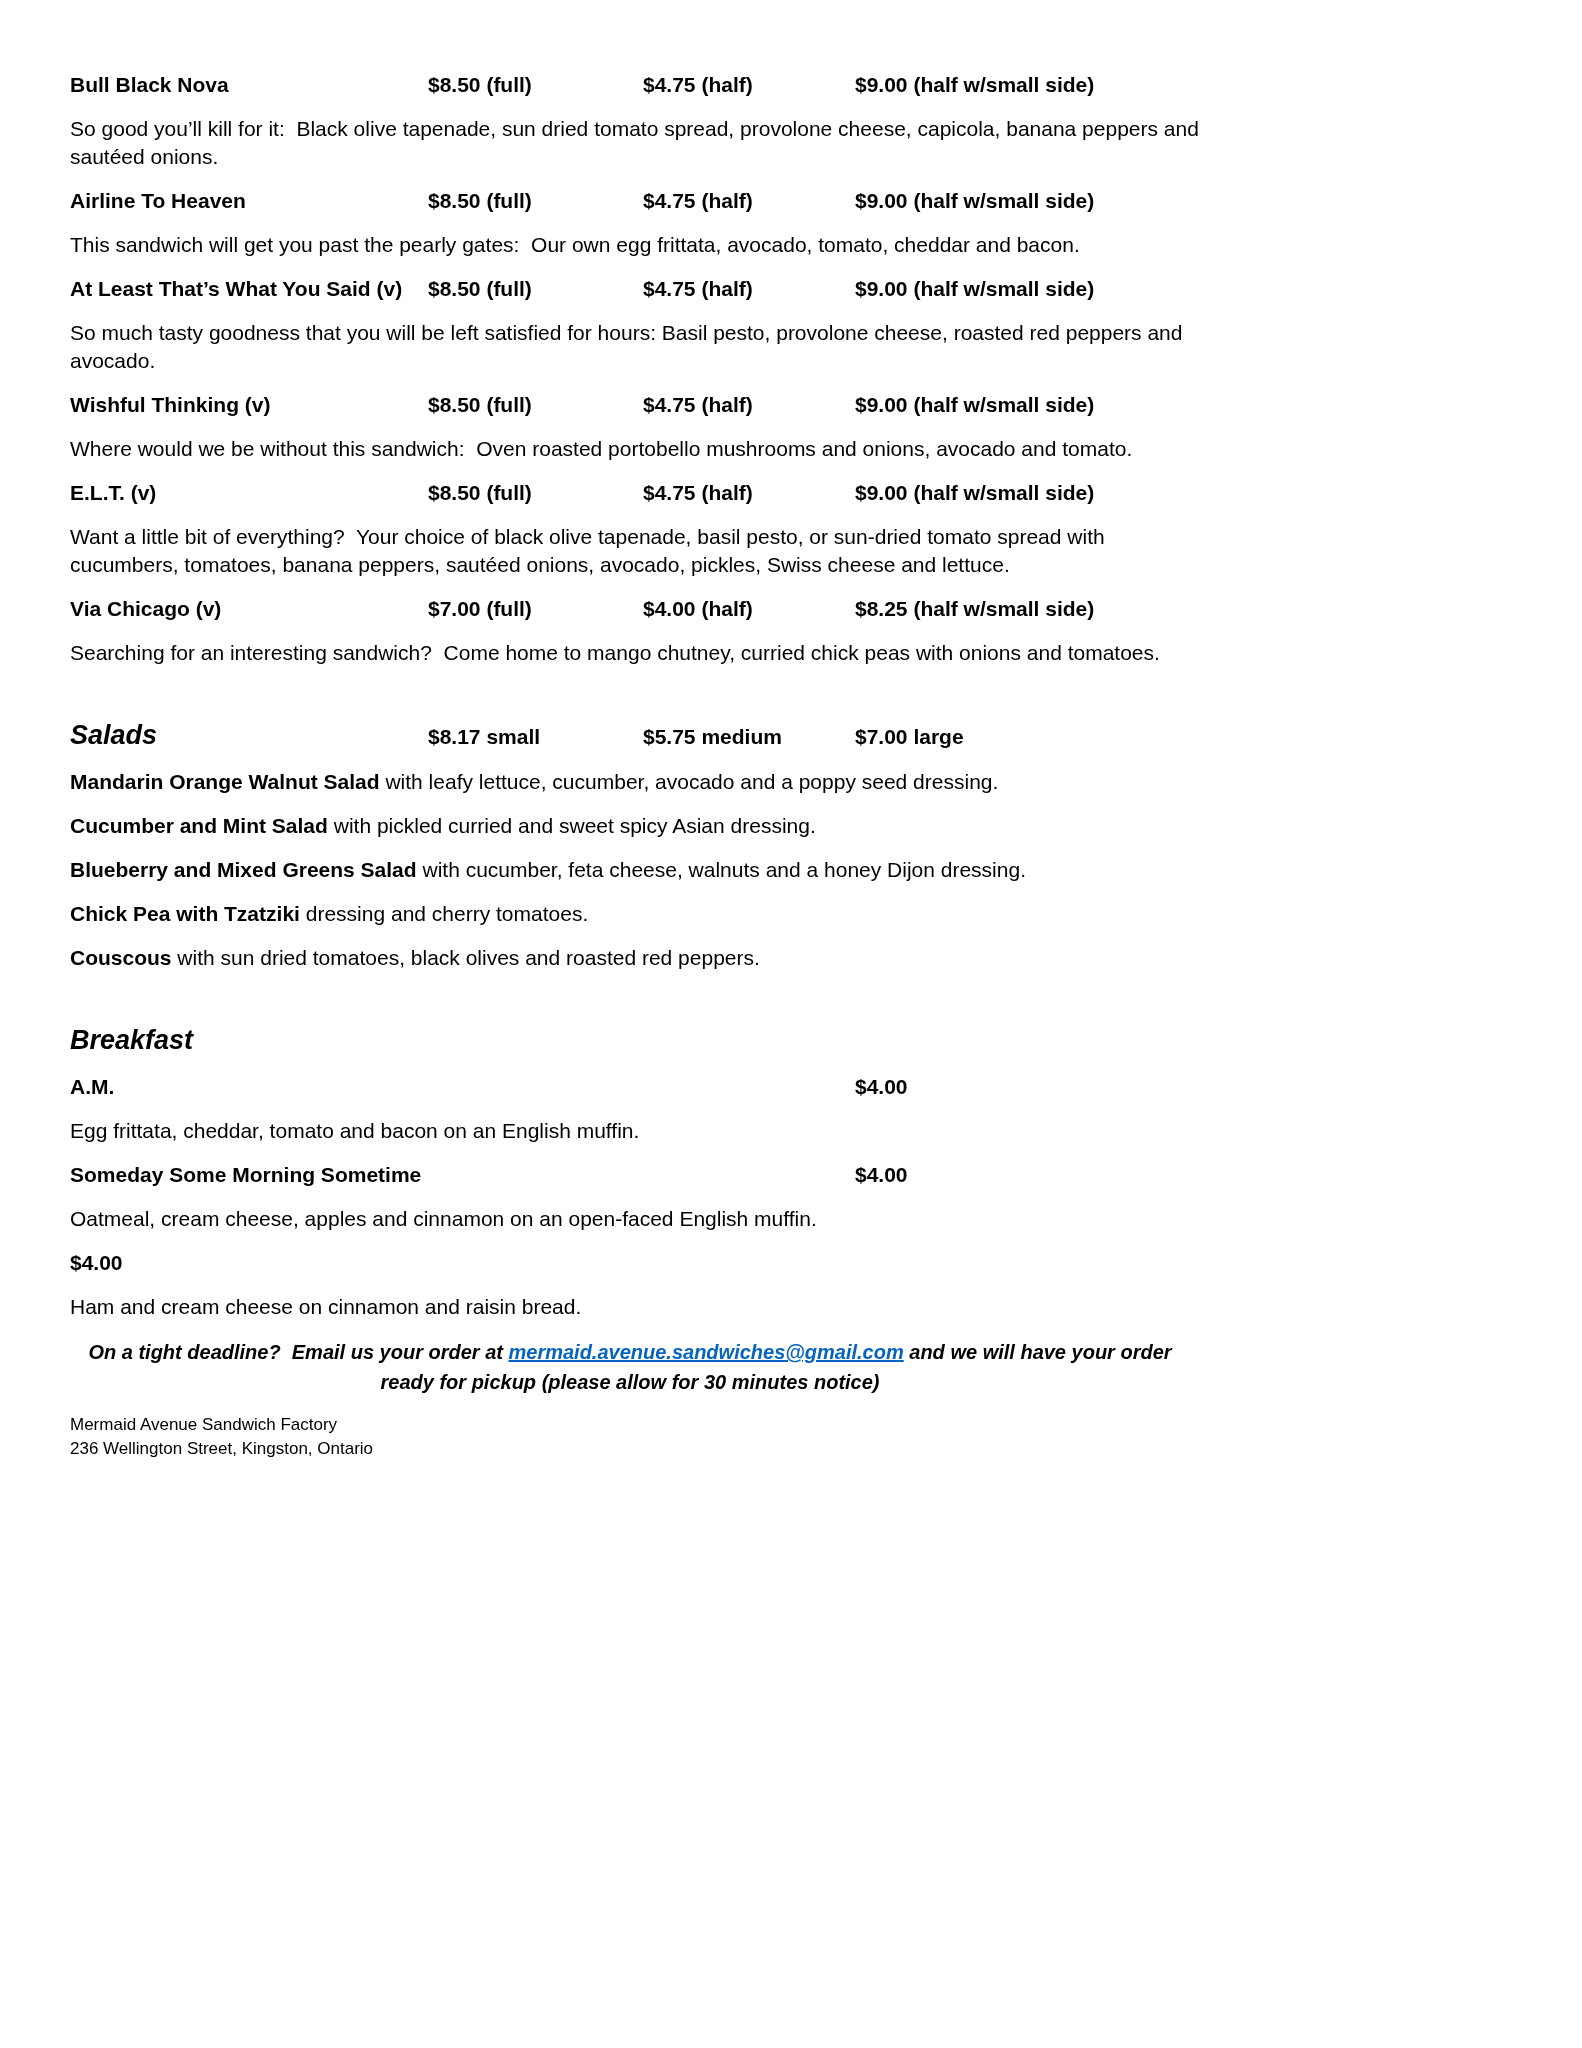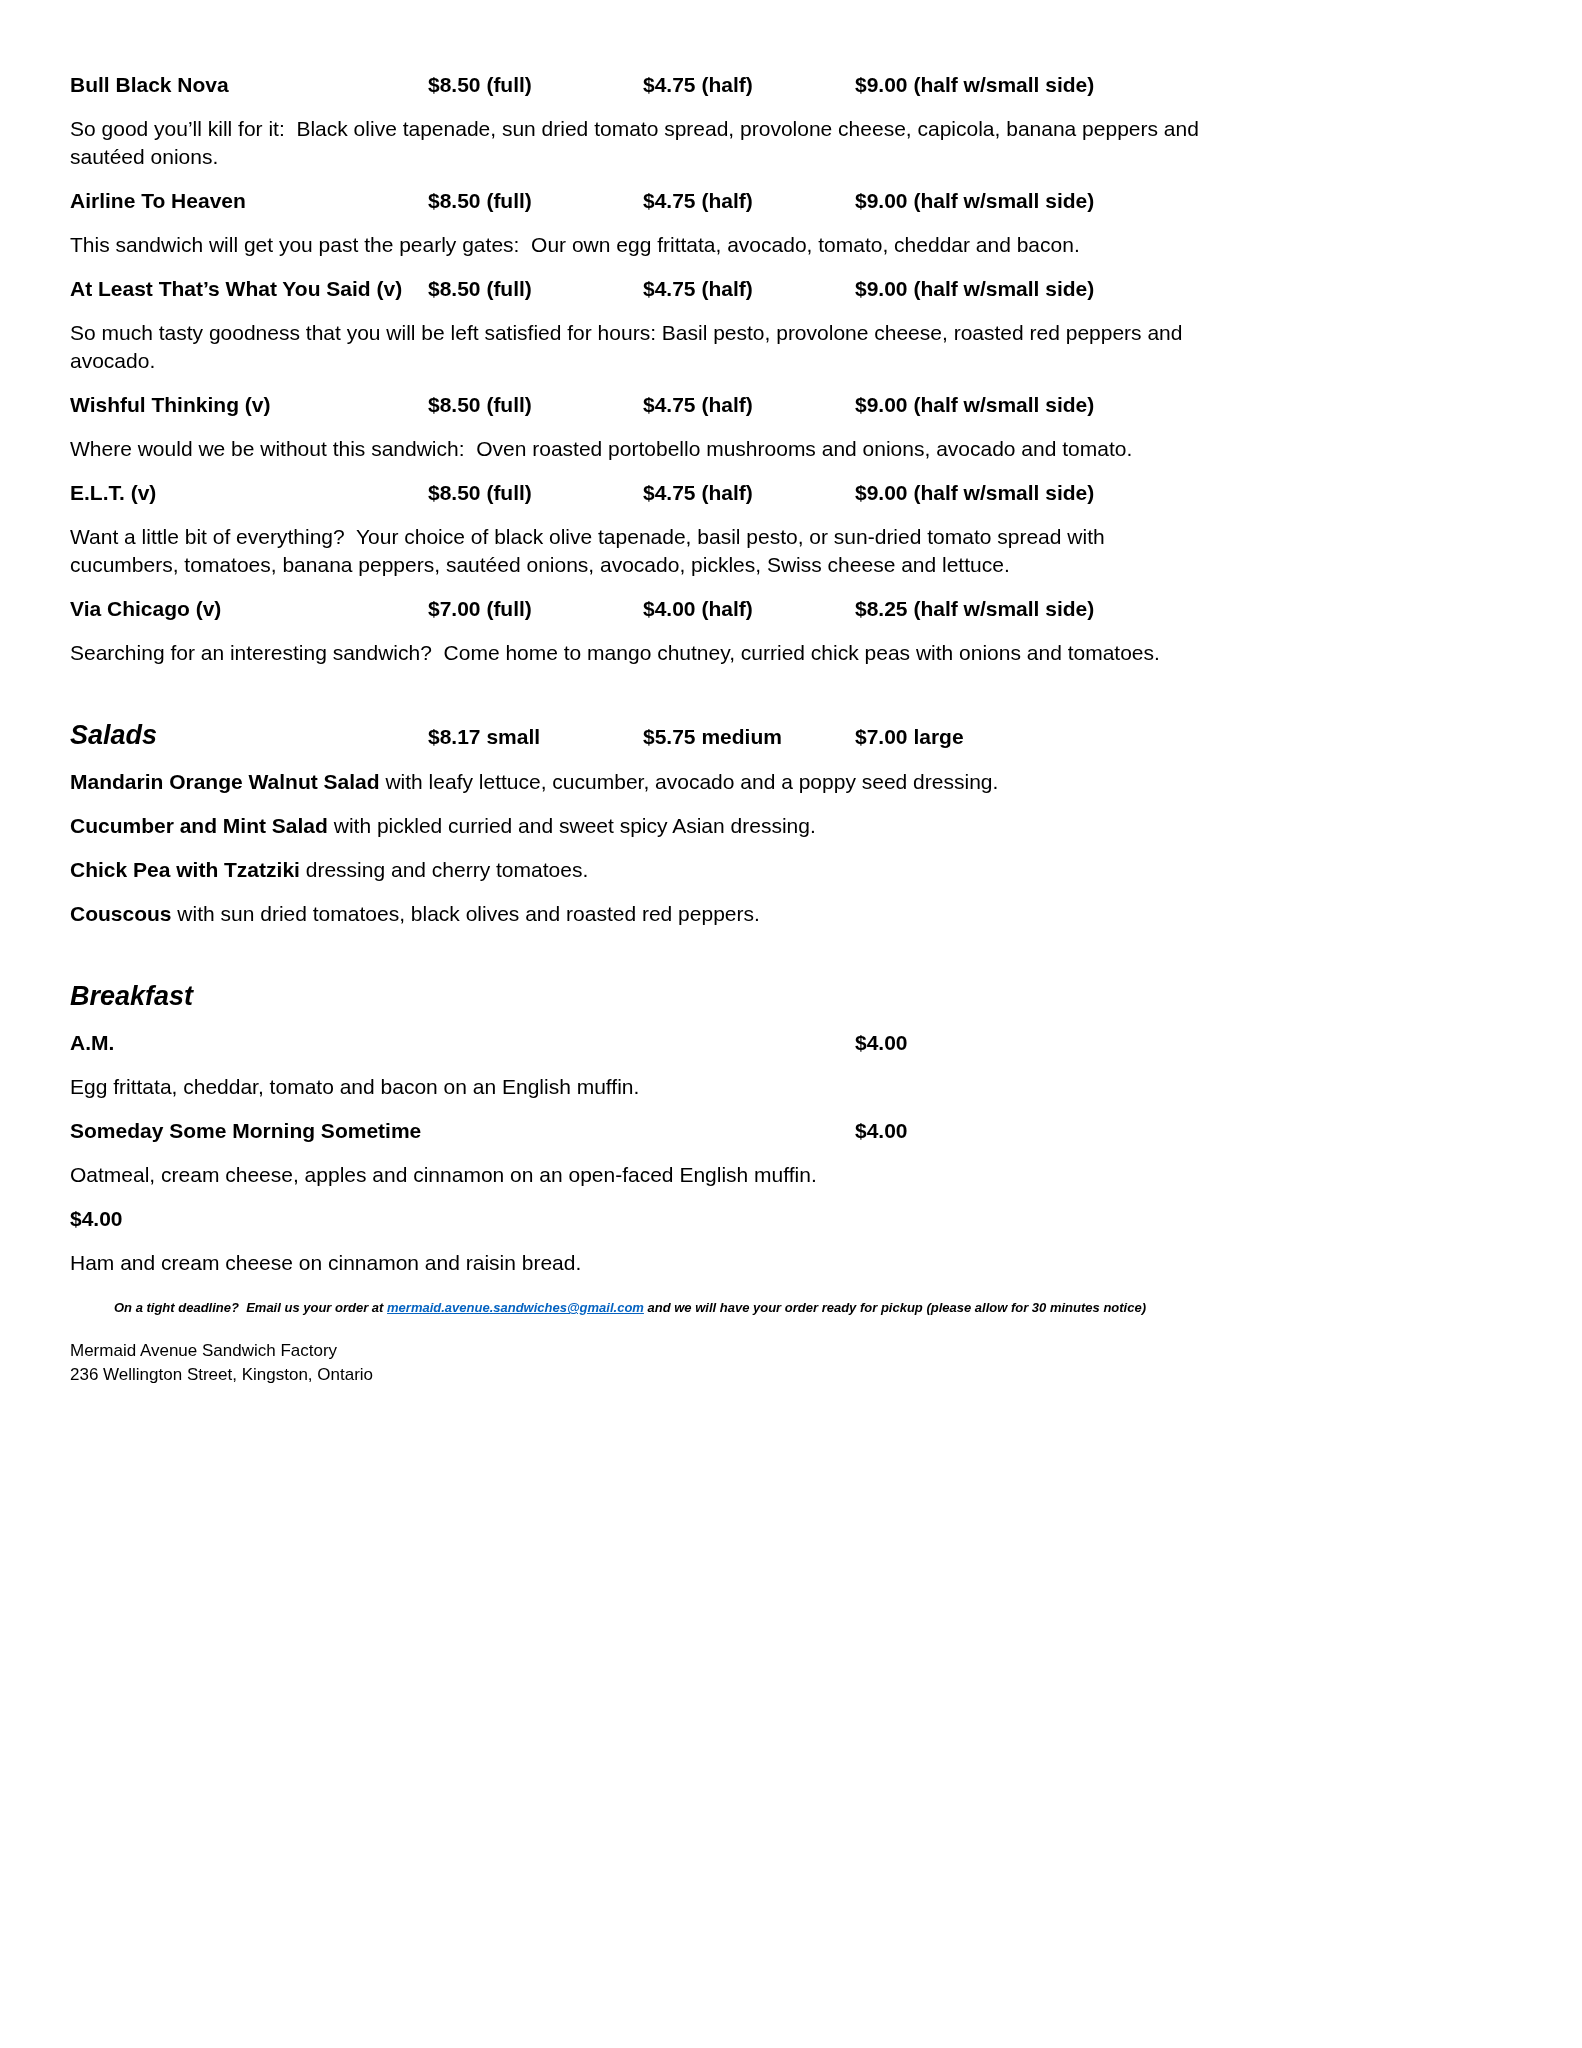--- a/index.html
+++ b/index.html
@@ -46,21 +46,21 @@
   }
   .salad-line {
     font-size: 21px;
     line-height: 28px;
     margin: 0 0 16px 0;
     white-space: pre-wrap;
   }
   .salad-line b { font-weight: 700; }
   .footer-note {
     width: 1120px;
-    font-size: 13px;
+    font-size: 20px;
     font-weight: 700;
     font-style: italic;
     line-height: 30px;
     text-align: center;
     margin: 0 0 10px 0;
     white-space: pre-wrap;
   }
   .footer-note a { text-decoration: underline; cursor: pointer; }
   .address {
     font-size: 17px;
@@ -124,20 +124,21 @@
 
     <div class="item-row section-row">
       <span class="col-name"><span class="section-title">Salads</span></span>
       <span class="col-a">$8.17 small</span>
       <span class="col-b">$5.75 medium</span>
       <span class="col-c">$7.00 large</span>
     </div>
 
     <p class="salad-line"><b>Mandarin Orange Walnut Salad</b><span> with leafy lettuce, cucumber, avocado and a poppy seed dressing.</span></p>
     <p class="salad-line"><b>Cucumber and Mint Salad</b><span> with pickled curried and sweet spicy Asian dressing.</span></p>
+    <p class="salad-line"><b>Blueberry and Mixed Greens Salad</b><span> with cucumber, feta cheese, walnuts and a honey Dijon dressing.</span></p>
     <p class="salad-line"><b>Chick Pea with Tzatziki</b><span> dressing and cherry tomatoes.</span></p>
     <p class="salad-line"><b>Couscous</b><span> with sun dried tomatoes, black olives and roasted red peppers.</span></p>
 
     <div class="section-row">
       <span class="section-title">Breakfast</span>
     </div>
 
     <div class="item-row">
       <span class="bf-name">A.M.</span>
       <span class="col-c">$4.00</span>

